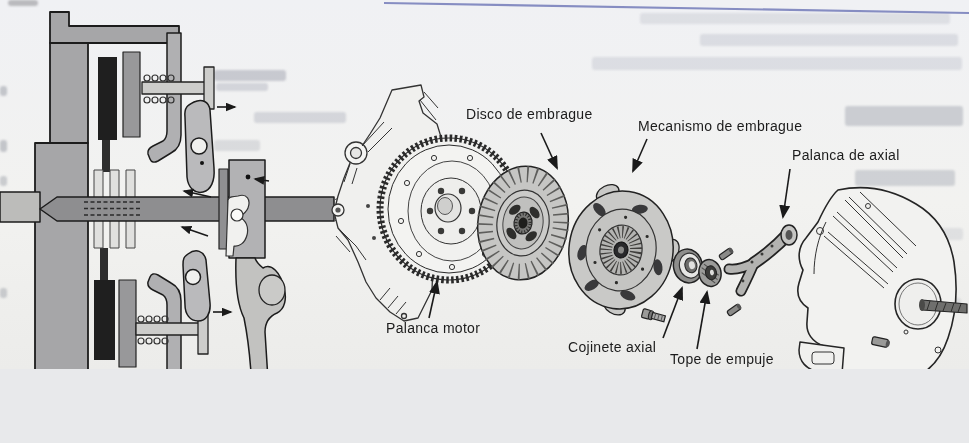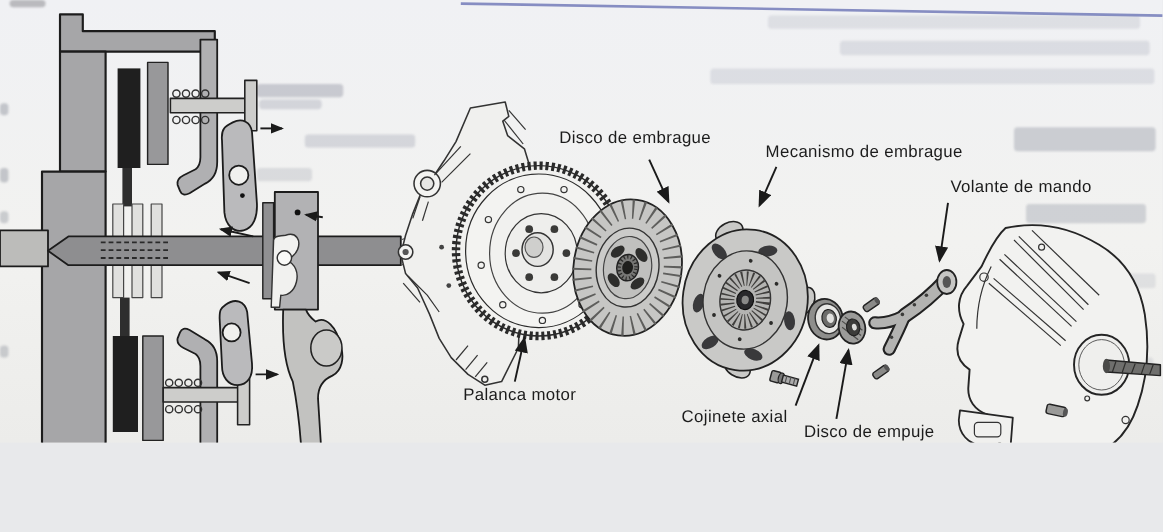--- a/index.html
+++ b/index.html
@@ -364,18 +364,18 @@
     <g>
       <polygon points="0,438 340,441 580,434 969,427 969,443 0,443" fill="#6b6b69"></polygon>
       <polygon points="700,430 969,425 969,443 700,443" fill="#585856" opacity=".6"></polygon>
       <ellipse cx="6" cy="434" rx="10" ry="6" fill="#8a8a88"></ellipse>
       <rect x="0" y="396" width="3" height="47" fill="#9a9a98"></rect>
     </g>
   </svg>
 
   <div class="lbl" style="left:466px;top:106px;">Disco de embrague</div>
   <div class="lbl" style="left:638px;top:118px;">Mecanismo de embrague</div>
-  <div class="lbl" style="left:792px;top:147px;">Volante de mando</div>
+  <div class="lbl" style="left:792px;top:147px;">Palanca de axial</div>
   <div class="lbl" style="left:386px;top:320px;">Palanca motor</div>
   <div class="lbl" style="left:568px;top:339px;">Cojinete axial</div>
-  <div class="lbl" style="left:670px;top:351px;">Disco de empuje</div>
+  <div class="lbl" style="left:670px;top:351px;">Tope de empuje</div>
 
 </div>
 
 </body></html>

